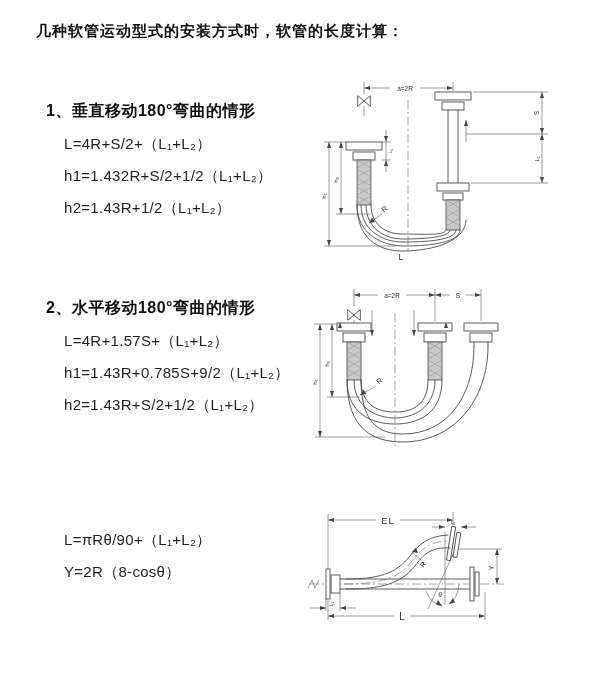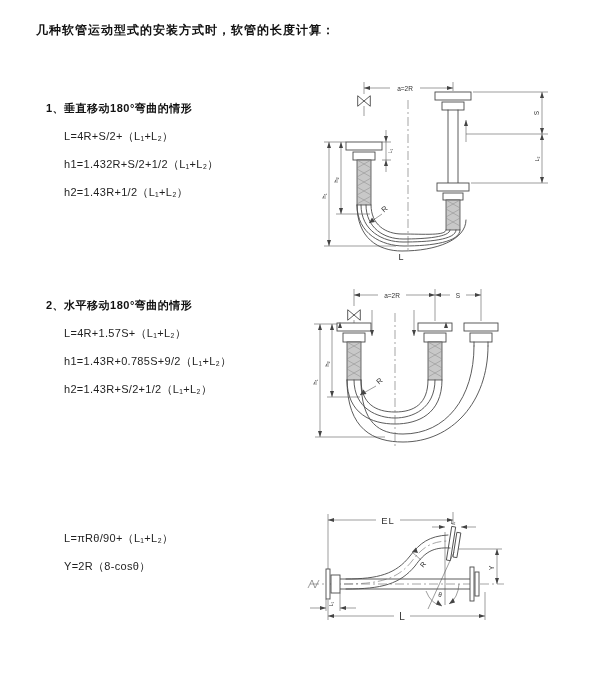--- a/index.html
+++ b/index.html
@@ -1,27 +1,27 @@
 <!DOCTYPE html>
 <html><head>
 <meta charset="utf-8">
 <style>
   html,body{margin:0;padding:0;background:#ffffff;}
   .page{
     position:relative;width:600px;height:675px;background:#ffffff;overflow:hidden;
     font-family:"Liberation Sans",sans-serif;color:#1c1c1c;
   }
   .title{
-    position:absolute;left:36px;top:22px;font-size:12px;font-weight:600;
+    position:absolute;left:36px;top:22px;font-size:15px;font-weight:600;
     color:#111;letter-spacing:1px;white-space:nowrap;text-align:right;
   }
   .sec{position:absolute;left:46px;}
-  .sec-h{font-size:11px;font-weight:600;color:#111;letter-spacing:0.5px;white-space:nowrap;}
+  .sec-h{font-size:16px;font-weight:600;color:#111;letter-spacing:0.5px;white-space:nowrap;}
   .formula{
-    font-size:11px;color:#1f1f1f;margin-top:13px;margin-left:18px;
+    font-size:15px;color:#1f1f1f;margin-top:13px;margin-left:18px;
     letter-spacing:0.3px;white-space:nowrap;font-weight:400;
   }
   svg{position:absolute;overflow:visible;}
   svg text{font-family:"Liberation Sans",sans-serif;fill:#333;}
   .ln{stroke:#4a4a4a;stroke-width:0.9;fill:none;stroke-linecap:round;}
   .pl{stroke:#4a4a4a;stroke-width:0.9;fill:#ffffff;}
   .braid{stroke:#4a4a4a;stroke-width:0.8;fill:#c8c8c8;}
   .hatch{stroke:#8b8b8b;stroke-width:0.5;fill:none;}
   .dim{stroke:#5a5a5a;stroke-width:0.6;fill:none;}
   .cl{stroke:#6a6a6a;stroke-width:0.6;fill:none;stroke-dasharray:9 3 2 3;}

